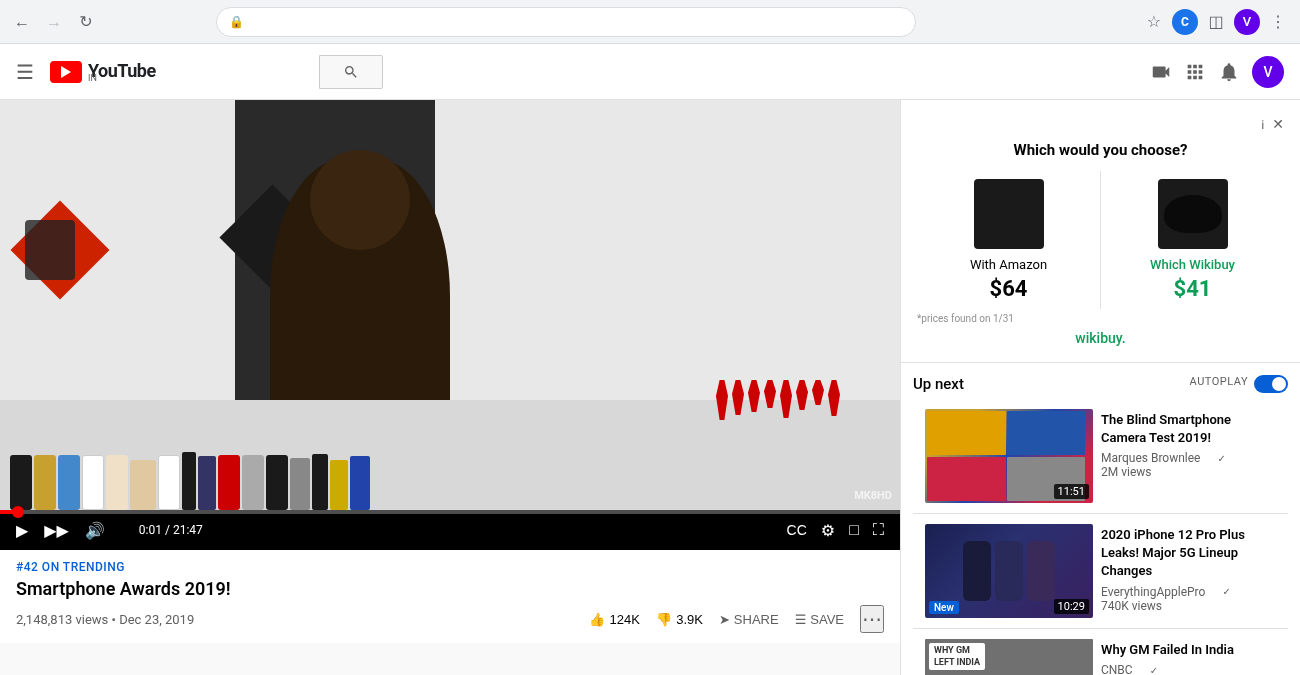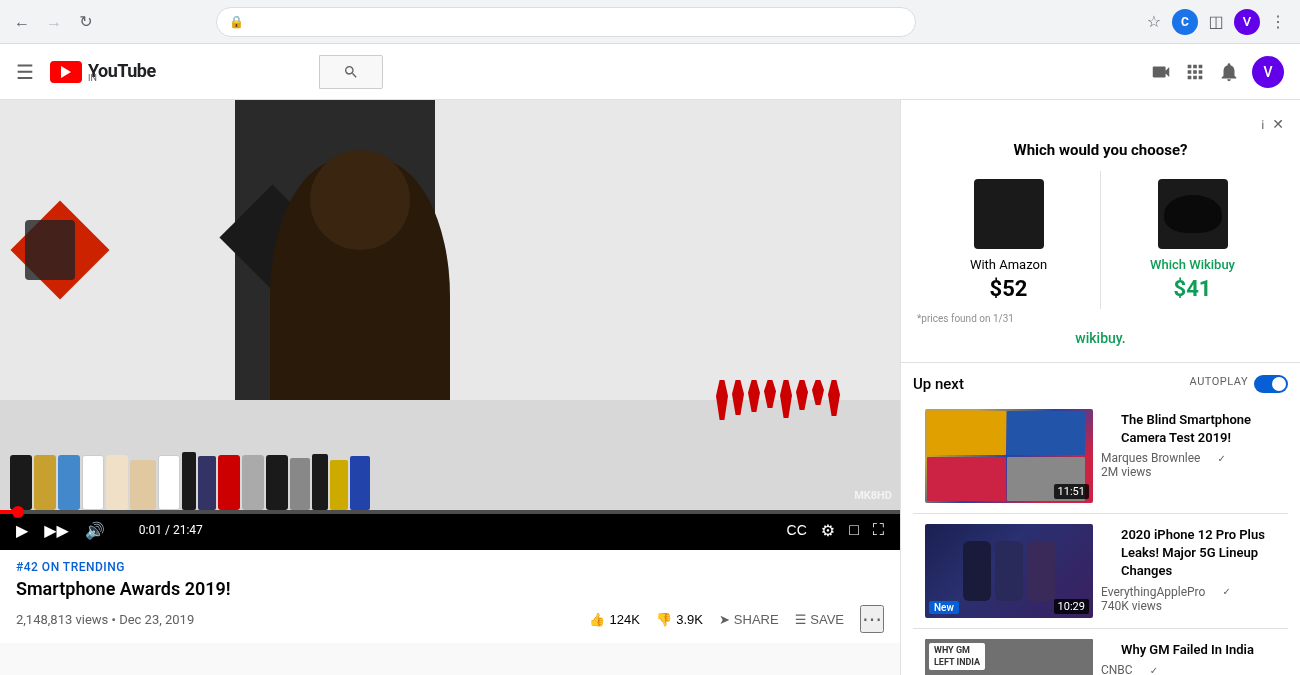--- a/index.html
+++ b/index.html
@@ -99,21 +99,21 @@
     .toggle { width: 34px; height: 18px; background: #065fd4; border-radius: 9px; position: relative; cursor: pointer; }
     .toggle-thumb { width: 14px; height: 14px; background: white; border-radius: 50%; position: absolute; right: 2px; top: 2px; }
 
     
     .video-card { display: flex; gap: 8px; padding: 6px 12px; cursor: pointer; }
     .thumbnail { width: 168px; min-width: 168px; height: 94px; background: #000; border-radius: 2px; position: relative; overflow: hidden; }
     .thumb-bg { width: 100%; height: 100%; }
     .duration-badge { position: absolute; bottom: 4px; right: 4px; background: rgba(0,0,0,0.8); color: white; font-size: 11px; padding: 1px 4px; border-radius: 2px; }
     .new-badge { position: absolute; bottom: 4px; left: 4px; background: #065fd4; color: white; font-size: 10px; padding: 1px 5px; border-radius: 2px; font-weight: 500; }
     .card-info { flex: 1; padding-top: 2px; }
-    .card-title { font-size: 13px; font-weight: 600; color: #030303; line-height: 1.4; margin-bottom: 4px; margin-left: 20px; }
+    .card-title { font-size: 13px; font-weight: 600; color: #030303; line-height: 1.4; margin-bottom: 4px; }
     .card-channel { font-size: 12px; color: #606060; display: flex; align-items: center; gap: 17px; }
     .verified-icon { color: #606060; font-size: 10px; }
     .card-views { font-size: 12px; color: #606060; }
 
     
     .thumb-smartphones { background: linear-gradient(135deg, #c8a030 20%, #2244aa 50%, #cc2244 80%); }
 
     
     .phone-1 { background: #1a1a1a; }
     .phone-2 { background: #c8a030; }
@@ -292,21 +292,21 @@
         <span class="ad-info-icon">ℹ</span>
         <span class="ad-close-icon">✕</span>
       </div>
       <div class="ad-title">Which would you choose?</div>
       <div class="ad-products">
         <div class="ad-product">
           <div class="product-img">
             <div class="controller-shape"></div>
           </div>
           <div class="product-label">With Amazon</div>
-          <div class="product-price">$52</div>
+          <div class="product-price">$64</div>
         </div>
         <div class="ad-product">
           <div class="product-img">
             <div class="controller-shape-2"></div>
           </div>
           <div class="product-label wikibuy">Which Wikibuy</div>
           <div class="product-price wikibuy">$41</div>
         </div>
       </div>
       <div class="price-note">*prices found on 1/31</div>

